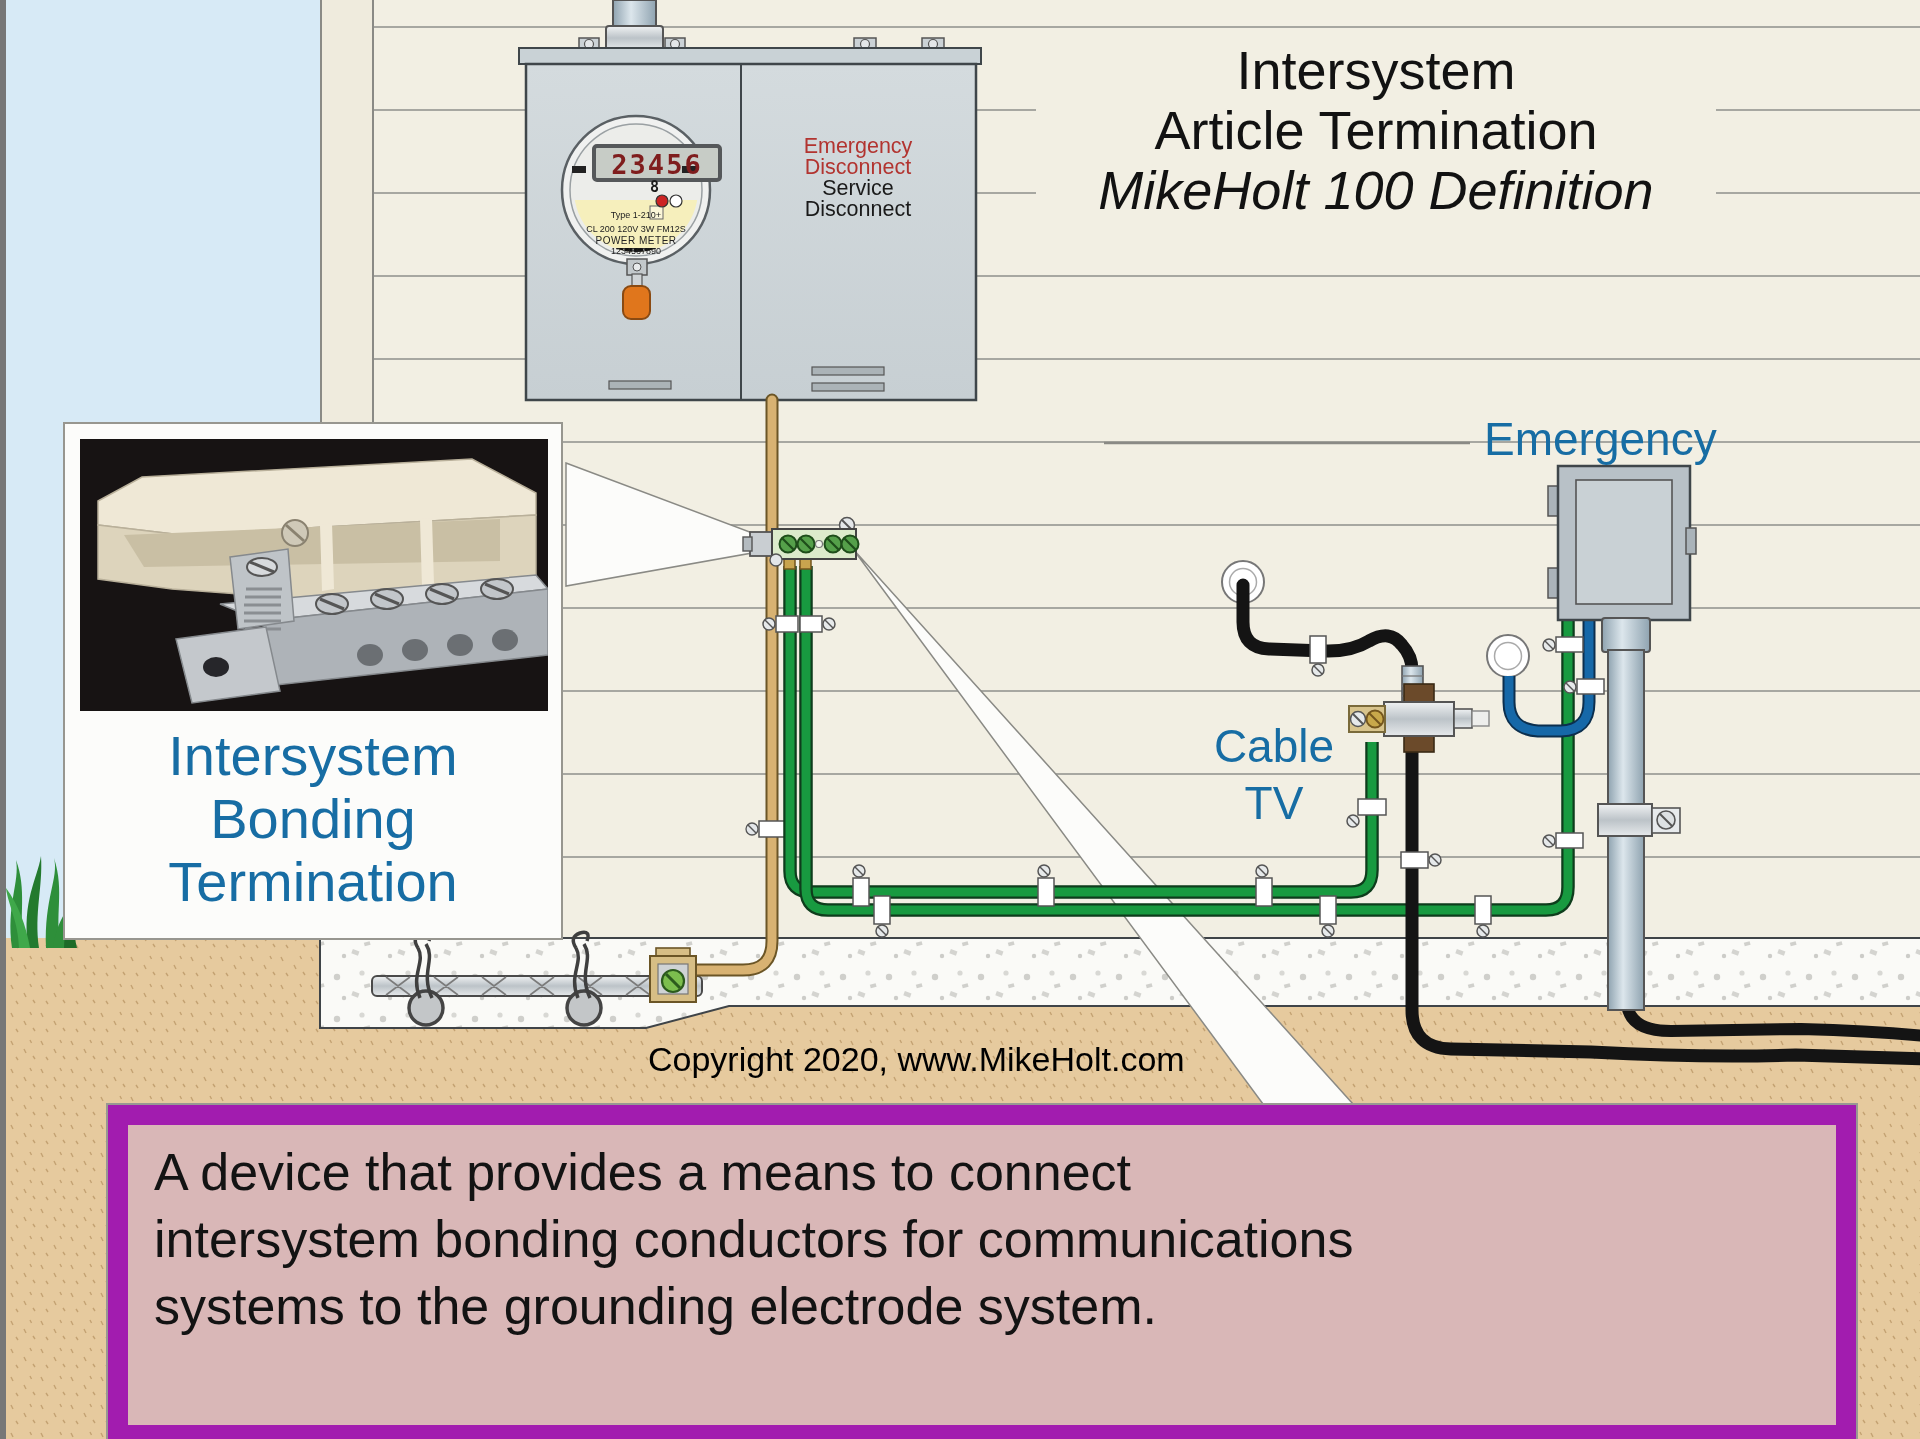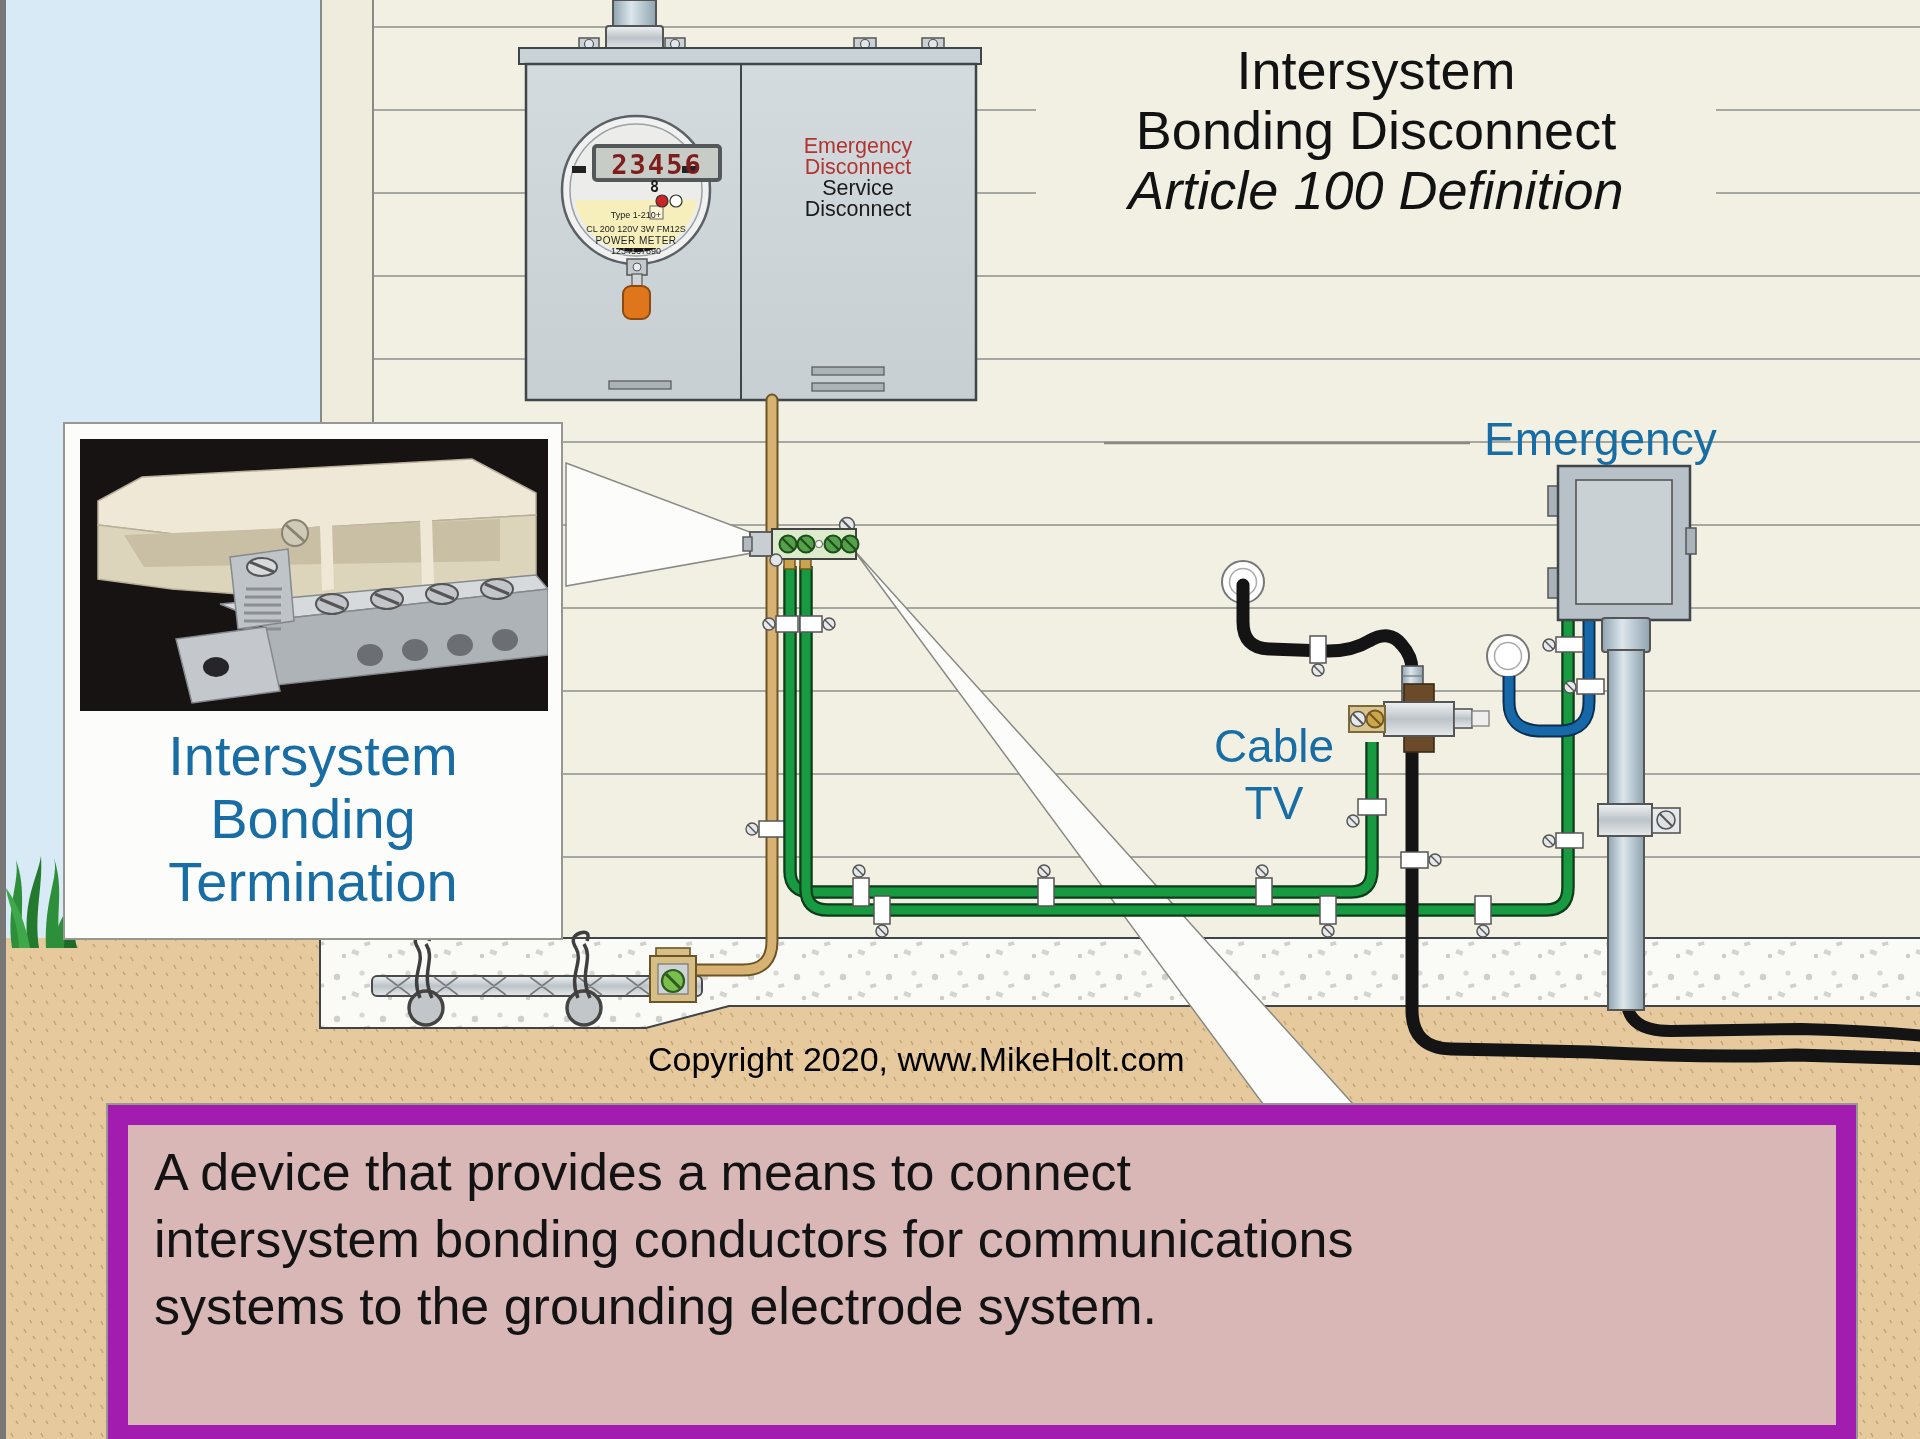--- a/index.html
+++ b/index.html
@@ -380,22 +380,22 @@
         <line x1="838" y1="538" x2="850" y2="550" stroke="#1E4D1A" stroke-width="2.2"></line>
       <circle cx="813" cy="544" r="3.5" fill="#F4F8EE" stroke="#777" stroke-width="1.2"></circle>
       <circle cx="770" cy="560" r="6" fill="#E3E6E8" stroke="#555" stroke-width="1.4"></circle>
     </g>
 
     <line x1="1098" y1="443" x2="1464" y2="443" stroke="#8A8A85" stroke-width="2.5"></line>
   </svg>
 
   <div id="title" class="abs">
     <div class="t1">Intersystem</div>
-    <div class="t2">Bonding Disconnect</div>
-    <div class="t3">Article 100 Definition</div>
+    <div class="t2">Article Termination</div>
+    <div class="t3">MikeHolt 100 Definition</div>
   </div>
 
   <div id="disconnect-label" class="abs">
     <div class="red-line">Emergency</div>
     <div class="red-line">Disconnect</div>
     <div class="blk-line">Service</div>
     <div class="blk-line">Disconnect</div>
   </div>
 
   <div id="lcd-text" class="abs">23456</div>

